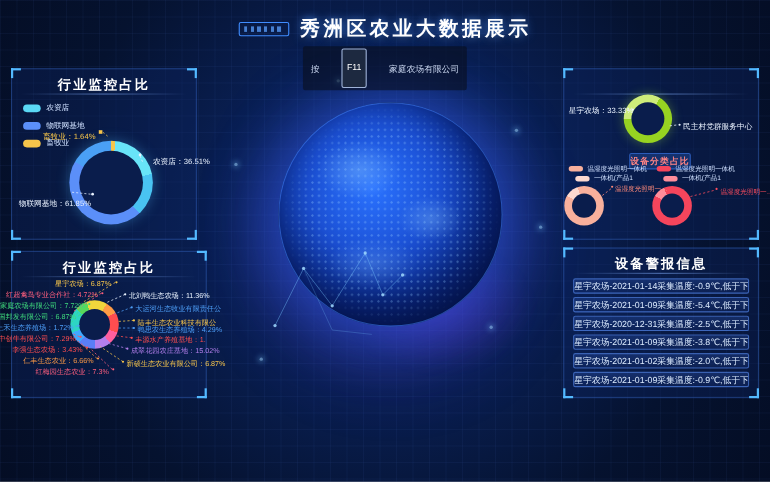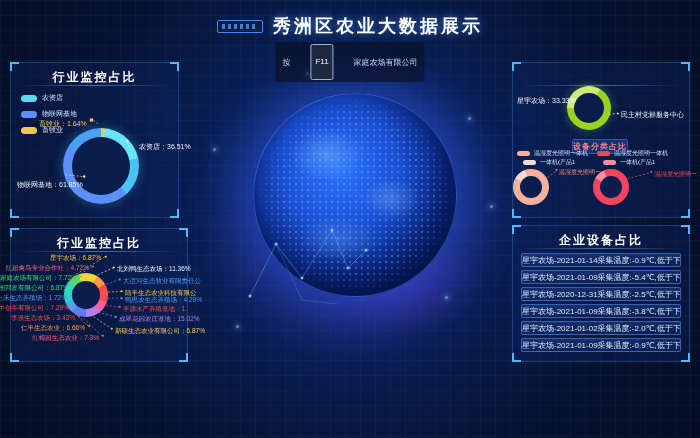--- a/index.html
+++ b/index.html
@@ -297,21 +297,21 @@
   <div class="donut d-class-right"></div>
   <span class="cls-co left">温湿度光照明一…</span>
   <span class="cls-co right">温湿度光照明一…</span>
 </section>
 
 <section class="panel p-alarm">
   <span class="corner tl"></span>
     <span class="corner tr"></span>
   <span class="corner bl"></span>
     <span class="corner br"></span>
-  <h2>企业设备占比</h2>
+  <h2>设备警报信息</h2>
   <div class="divider"></div>
   <div class="alarm-rows">
     <div class="alarm-row">星宇农场-2021-01-14采集温度:-0.9℃,低于下限:0℃</div>
     <div class="alarm-row">星宇农场-2021-01-09采集温度:-5.4℃,低于下限:0℃</div>
     <div class="alarm-row">星宇农场-2020-12-31采集温度:-2.5℃,低于下限:0℃</div>
     <div class="alarm-row">星宇农场-2021-01-09采集温度:-3.8℃,低于下限:0℃</div>
     <div class="alarm-row">星宇农场-2021-01-02采集温度:-2.0℃,低于下限:0℃</div>
     <div class="alarm-row">星宇农场-2021-01-09采集温度:-0.9℃,低于下限:0℃</div>
   </div>
 </section>

